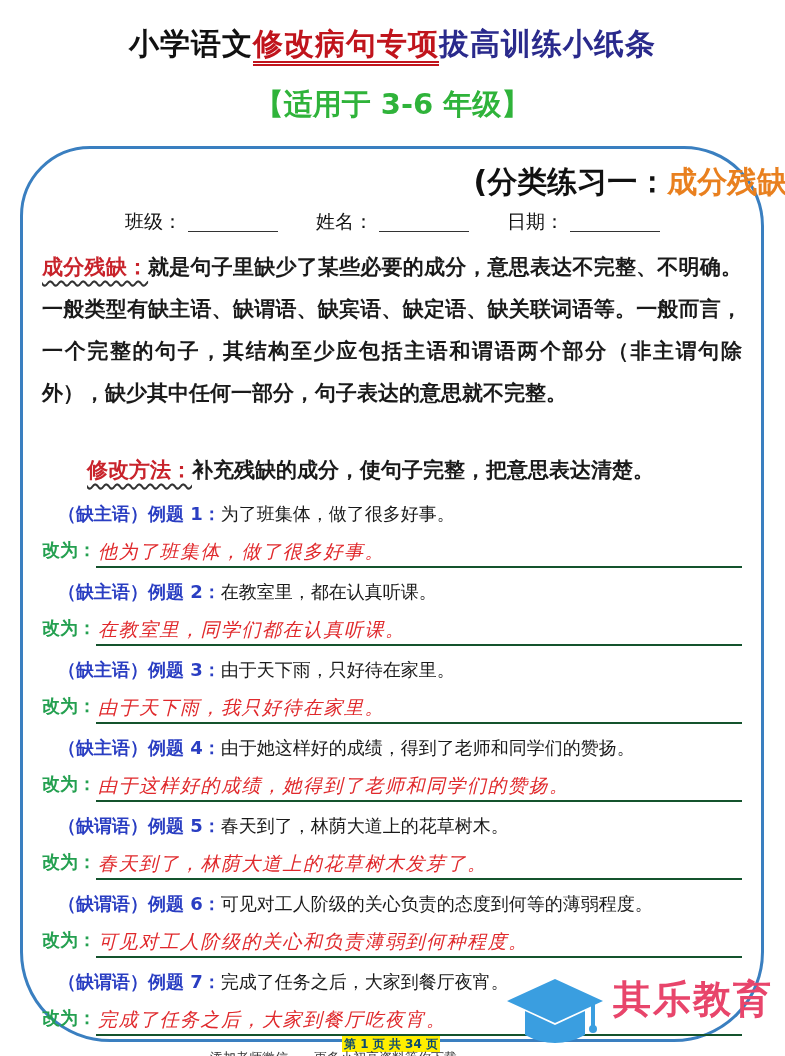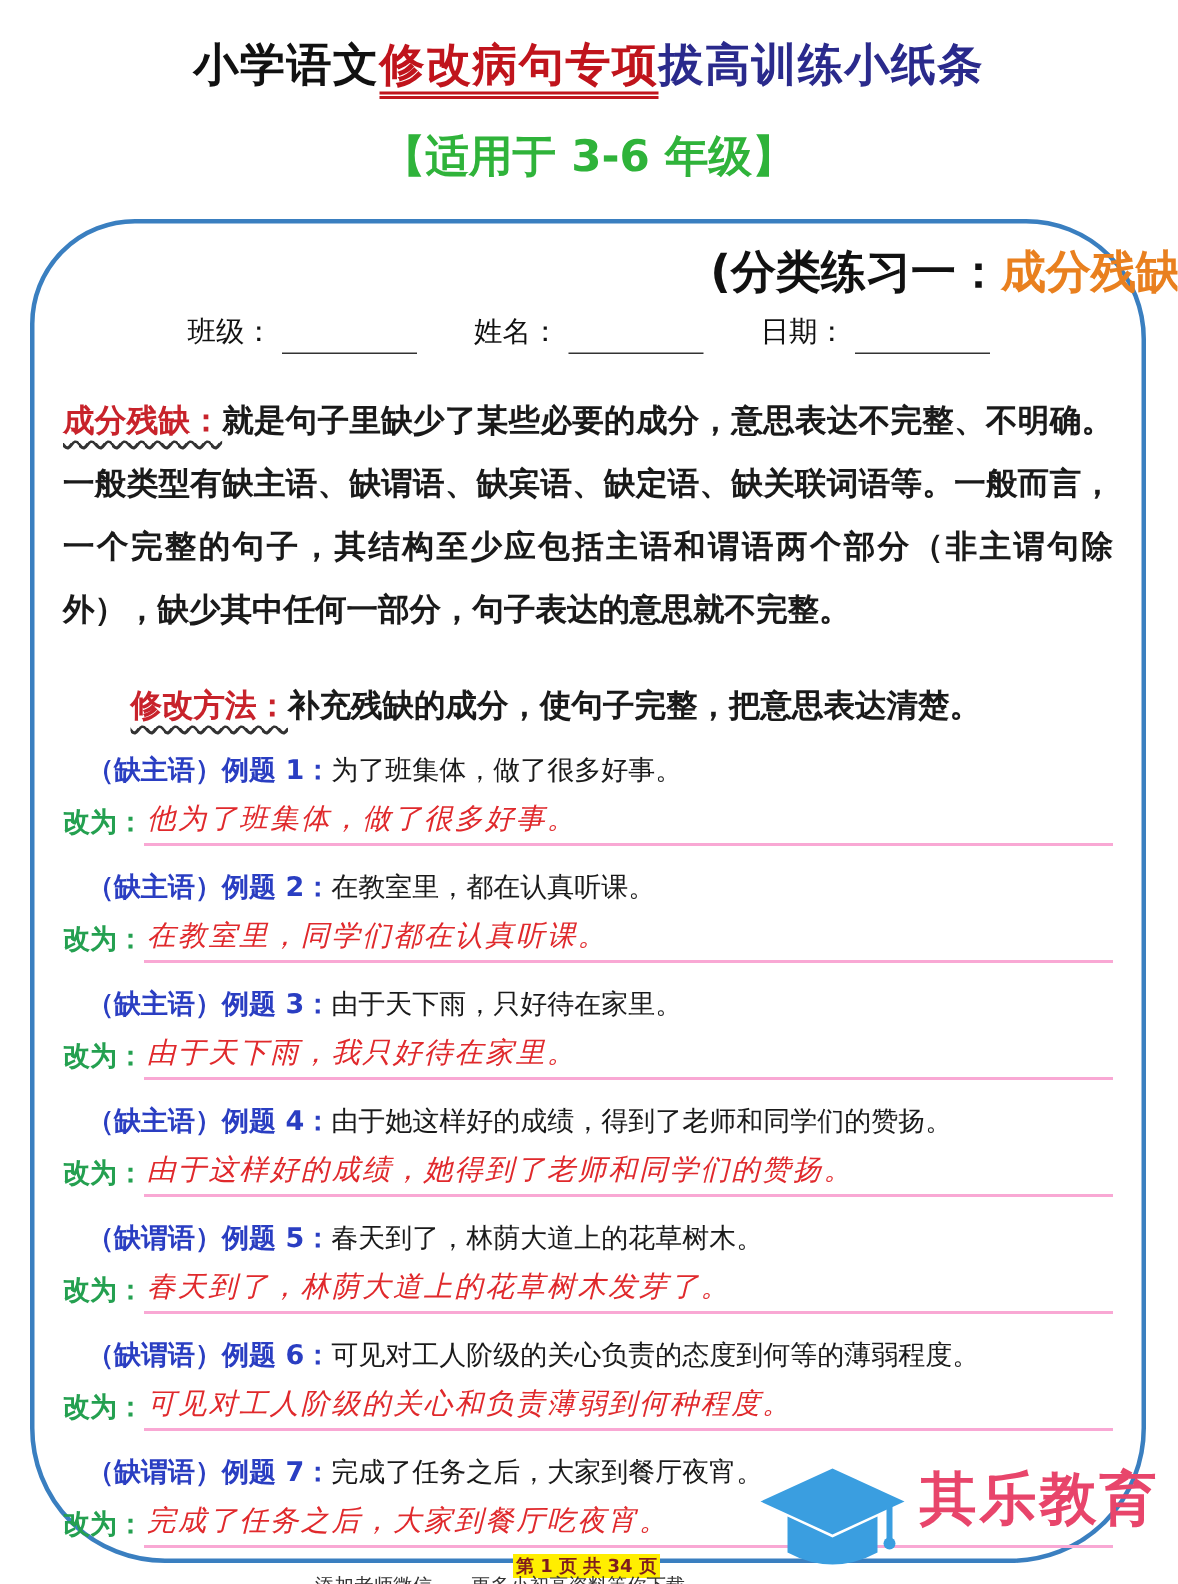--- a/index.html
+++ b/index.html
@@ -32,69 +32,69 @@
       position: absolute; top: 160px; left: 16px; width: 785px; text-align: right;
       font-size: 30px; font-weight: bold; line-height: 44px; color: #111;
     }
     .section-title .orange { color: #e9801f; }
 
     .meta-row {
       position: absolute; top: 206px; left: 0; width: 785px;
       display: flex; justify-content: center; gap: 38px;
       font-family: "DejaVu Serif", "Liberation Serif", serif; font-size: 19px; line-height: 30px;
     }
-    .meta-row .field { display: flex; align-items: flex-end; }
+    .meta-row .field { display: flex; align-items: center; }
     .meta-row .blank { display: inline-block; width: 90px; border-bottom: 1.5px solid #333; height: 22px; margin-left: 6px; }
 
     .para {
       position: absolute; left: 42px; width: 700px;
       font-family: "DejaVu Serif", "Liberation Serif", serif; font-size: 21px; line-height: 42px;
       font-weight: bold; color: #1a1a1a; text-align: justify;
     }
     .para .lbl {
       color: #c8232b;
       text-decoration: underline wavy #333; text-underline-offset: 6px;
     }
-    .def-para { top: 259px; }
+    .def-para { top: 246px; }
     .method-para { top: 449px; margin-left: 45px; }
 
     .ex-list { position: absolute; left: 42px; top: 496px; width: 700px; }
     .ex-item { height: 78px; position: relative; }
     .ex-q {
       position: absolute; top: 0; left: 0; white-space: nowrap;
       font-size: 18px; line-height: 36px; margin-left: 16px;
     }
     .ex-q .tag { color: #2a3ec2; font-weight: bold; }
     .ex-q .num { color: #2a3ec2; font-weight: bold; }
     .ex-q .text { color: #1a1a1a; }
     .ex-a {
-      position: absolute; top: 36px; left: 0; width: 700px; display: flex; align-items: flex-start;
-      font-size: 18px; line-height: 36px; font-family: Liberation Mono, monospace;
+      position: absolute; top: 36px; left: 0; width: 700px; display: flex; align-items: flex-end;
+      font-size: 18px; line-height: 36px;
     }
     .ex-a .lbl { color: #24a050; font-weight: bold; white-space: nowrap; }
     .ex-a .ans {
-      flex: 1; color: #e0292c; border-bottom: 2px solid #f9a8d4; line-height: 30px;
+      flex: 1; color: #e0292c; border-bottom: 2px solid #14532d; line-height: 30px;
       font-size: 19px; letter-spacing: 1.5px; font-style: italic; padding-left: 2px; white-space: nowrap;
     }
 
     .logo {
       position: absolute; left: 505px; top: 975px; width: 280px; height: 72px;
     }
     .logo .cap { position: absolute; left: 0; top: 0; width: 100px; height: 72px; }
     .logo .brand {
       position: absolute; left: 108px; top: 2px; font-size: 38px; font-weight: bold; color: #e8456b;
       letter-spacing: 2px; line-height: 44px; white-space: nowrap;
     }
     .logo .url {
       position: absolute; left: 112px; top: 48px; font-size: 20px; font-weight: bold; color: #555;
       line-height: 22px; white-space: nowrap; font-family: "DejaVu Sans Mono", "Liberation Mono", monospace;
     }
 
     .page-ind {
-      position: absolute; top: 1036px; left: 342px; background: #ffee00; color: #7f1d1d;
+      position: absolute; top: 1036px; left: 342px; background: #ffee00; color: #0c4a6e;
       font-size: 12px; font-weight: bold; line-height: 16px; padding: 0 2px;
     }
     .footer-cut {
       position: absolute; top: 1050px; left: 210px; font-size: 13px; color: #333; line-height: 16px;
       white-space: nowrap; height: 6px; overflow: hidden;
     }
   </style>
 </head>
 <body>
 

